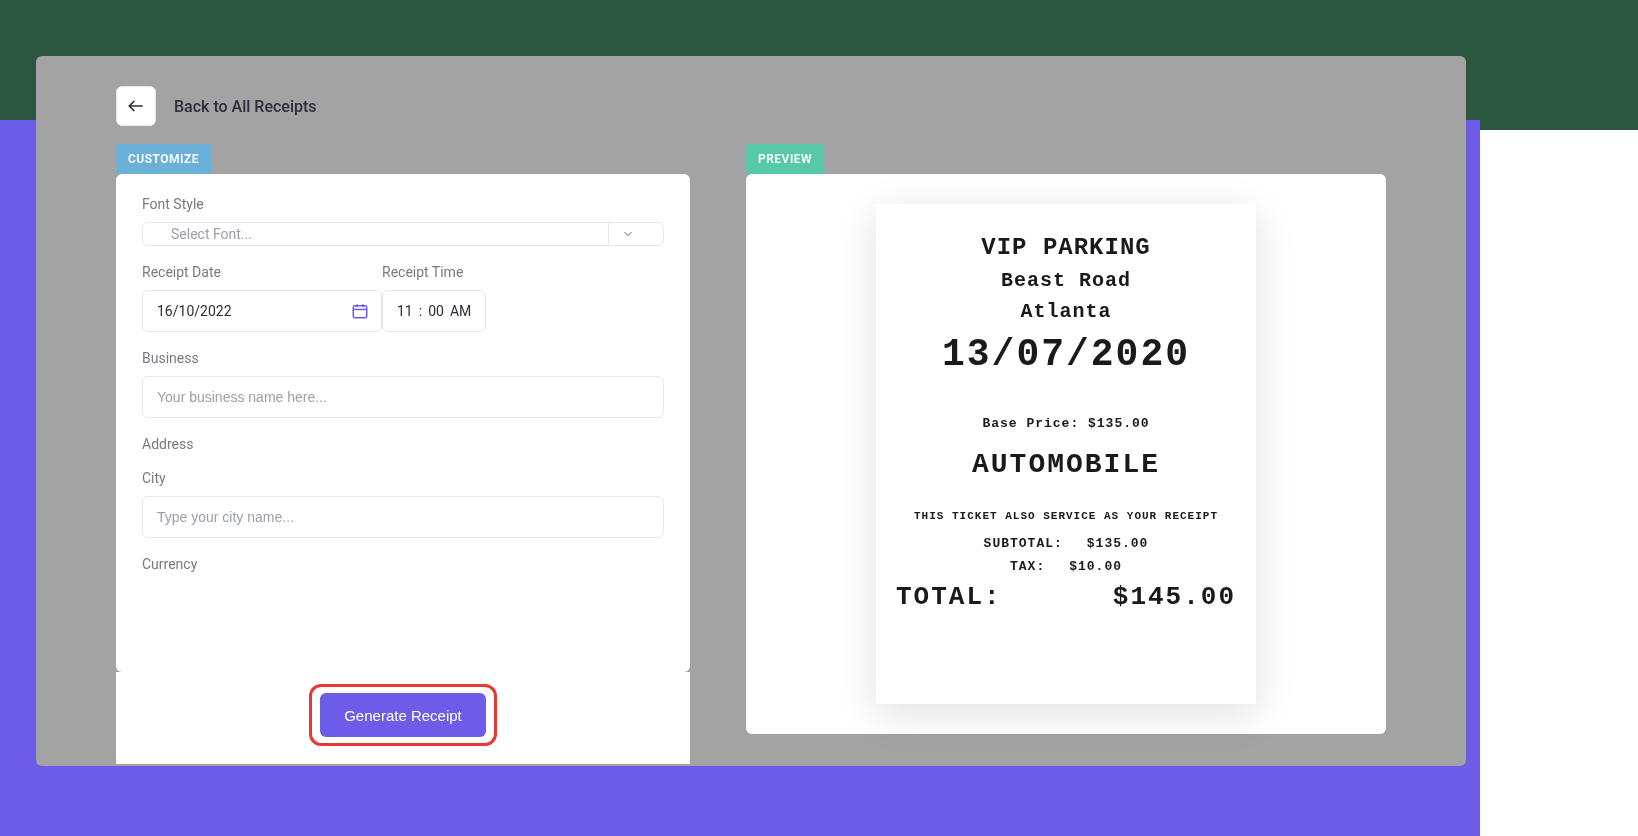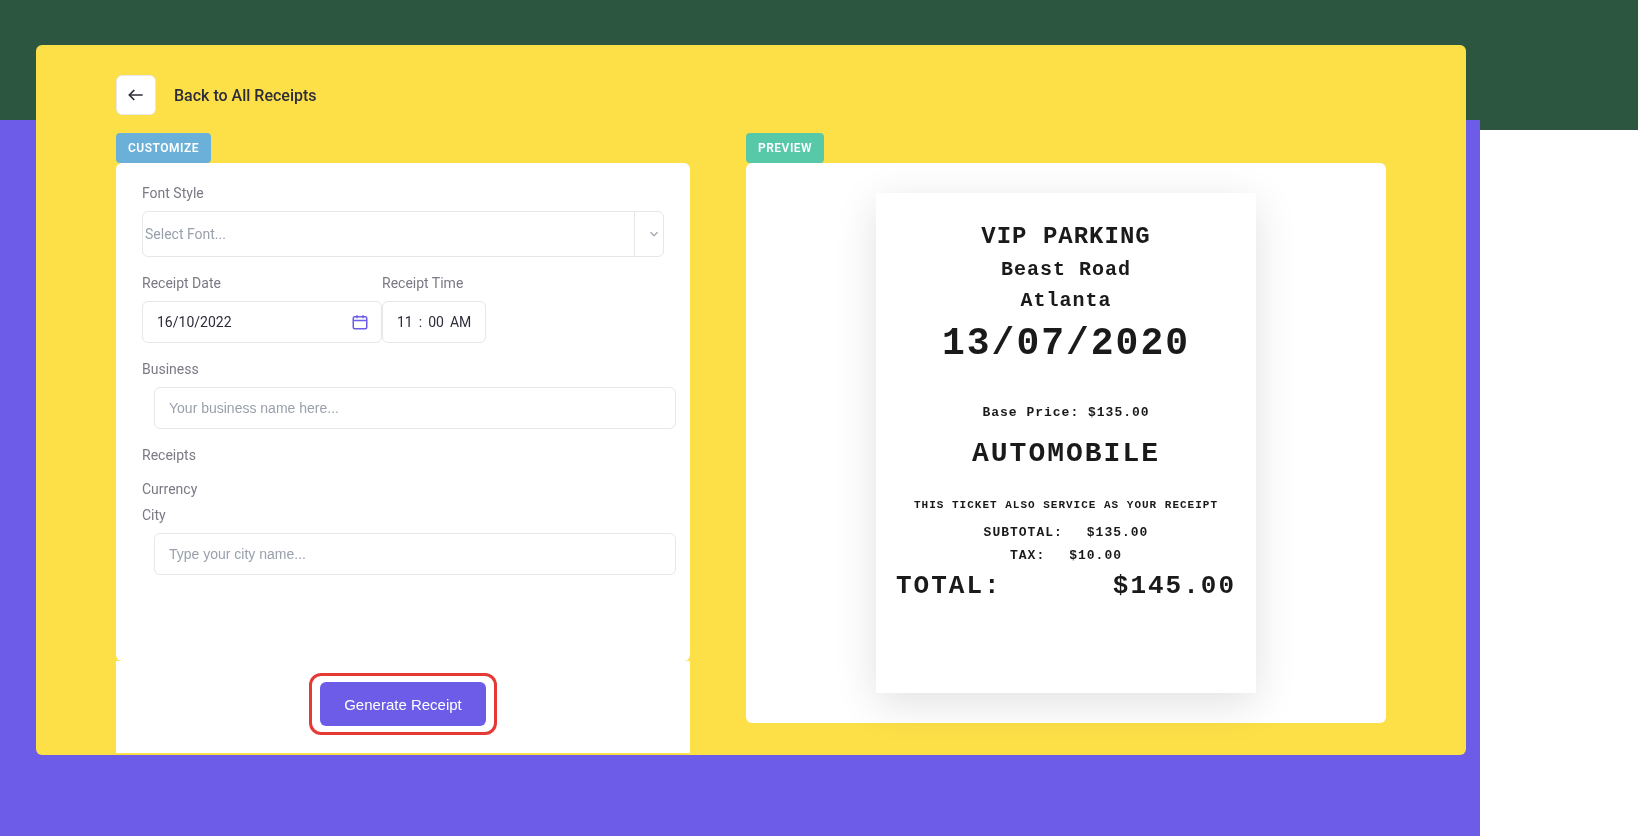--- a/index.html
+++ b/index.html
@@ -19,25 +19,25 @@
   }
   .bg-purple {
     position: absolute;
     top: 120px; left: 0;
     width: 1480px;
     height: 716px;
     background: #6c5ce7;
   }
   .app-window {
     position: absolute;
-    top: 45px;
+    top: 56px;
     left: 36px;
     width: 1430px;
     height: 710px;
-    background: #fde047;
+    background: #a3a3a3;
     border-radius: 6px;
     overflow: hidden;
   }
   .header {
     display: flex;
     align-items: center;
     gap: 18px;
     padding: 30px 80px 18px 80px;
   }
   .back-btn {
@@ -90,22 +90,22 @@
   }
   .field {
     margin-bottom: 18px;
   }
   .select {
     display: flex;
     align-items: center;
     justify-content: space-between;
     border: 1px solid #e5e7eb;
     border-radius: 6px;
-    height: 46px;
-    padding: 0 2px;
+    height: 24px;
+    padding: 0 28px;
     color: #9aa0ab;
     font-size: 14px;
     background: #fff;
     cursor: pointer;
   }
   .select-divider {
     border-left: 1px solid #e5e7eb;
     height: 100%;
     display: flex;
     align-items: center;
@@ -113,21 +113,20 @@
   }
   .input {
     width: 100%;
     border: 1px solid #e5e7eb;
     border-radius: 6px;
     height: 42px;
     padding: 0 14px;
     font-size: 14px;
     color: #2c2c3a;
     background: #fff;
-    margin-left: 12px;
   }
   .input::placeholder { color: #9aa0ab; }
   .row2 {
     display: flex;
   }
   .date-wrap { width: 240px; }
   .time-wrap { }
   .date-input {
     display: flex;
     align-items: center;
@@ -288,30 +287,30 @@
               </div>
             </div>
           </div>
 
           <div class="field">
             <span class="form-label">Business</span>
             <input class="input" placeholder="Your business name here..." style="">
           </div>
 
           <div class="field">
-            <span class="form-label">Receipts</span>
-          </div>
-
-          <div class="field" style="margin-bottom:0;">
-            <span class="form-label">Currency</span>
+            <span class="form-label">Address</span>
           </div>
 
           <div class="field">
             <span class="form-label">City</span>
             <input class="input" placeholder="Type your city name..." style="">
+          </div>
+
+          <div class="field" style="margin-bottom:0;">
+            <span class="form-label">Currency</span>
           </div>
 
         </div>
         <div class="footer">
           <div class="gen-wrap">
             <button class="gen-btn">Generate Receipt</button>
           </div>
         </div>
       </div>
     </div>

